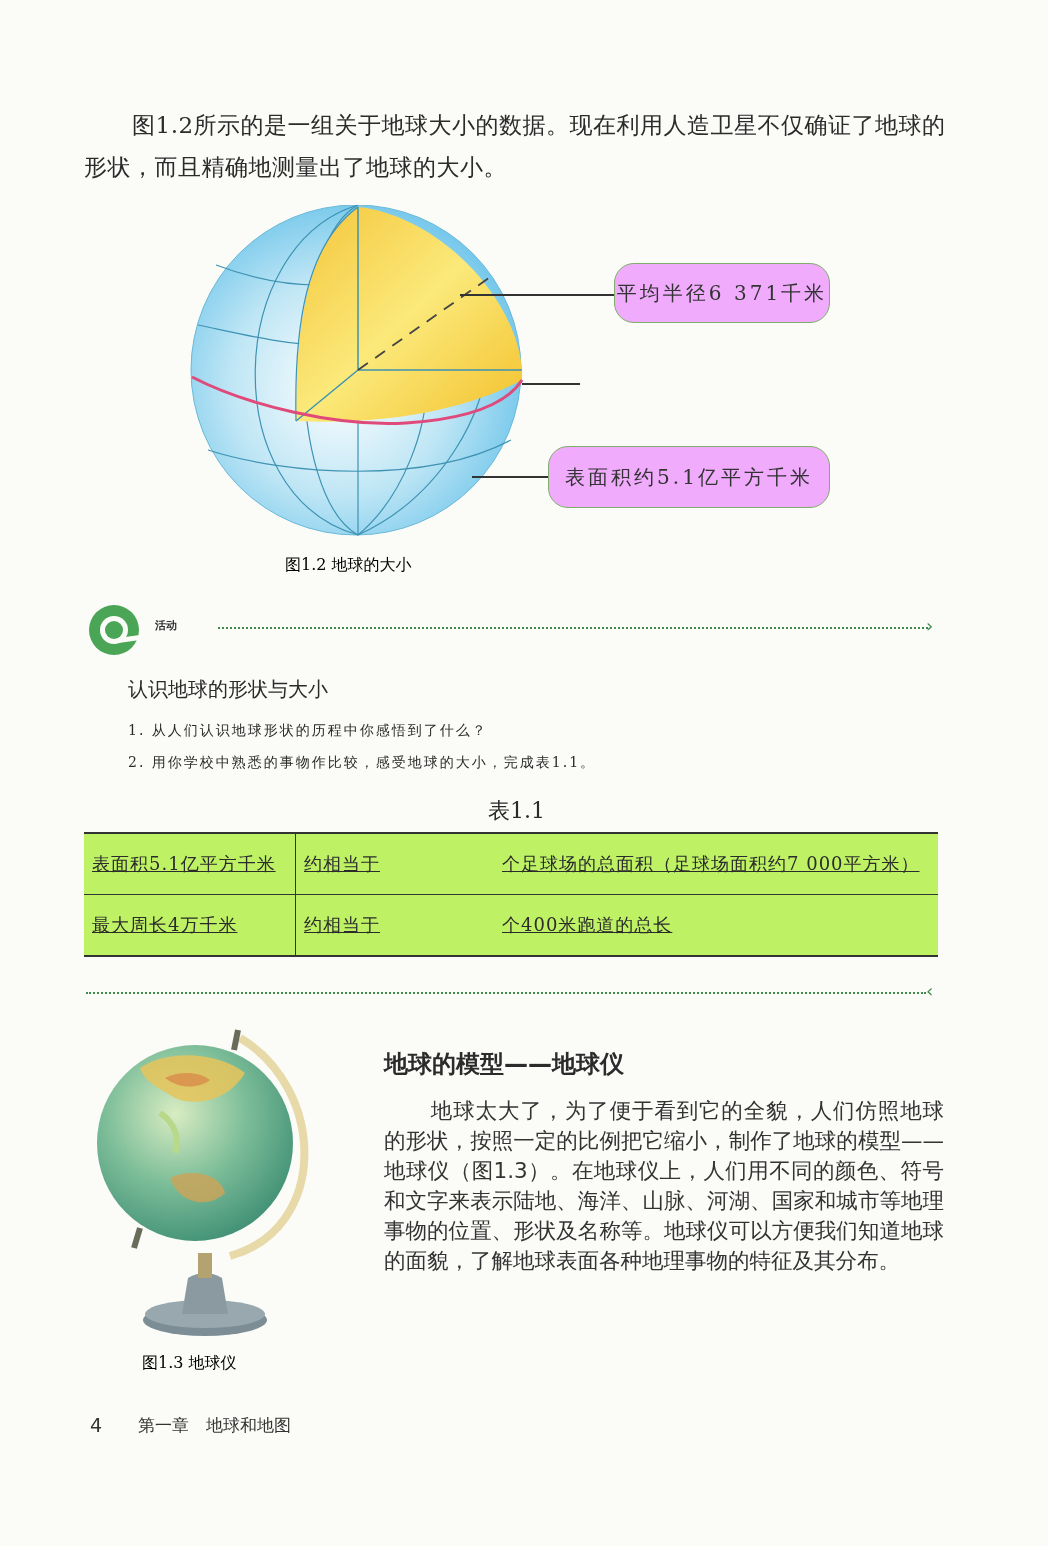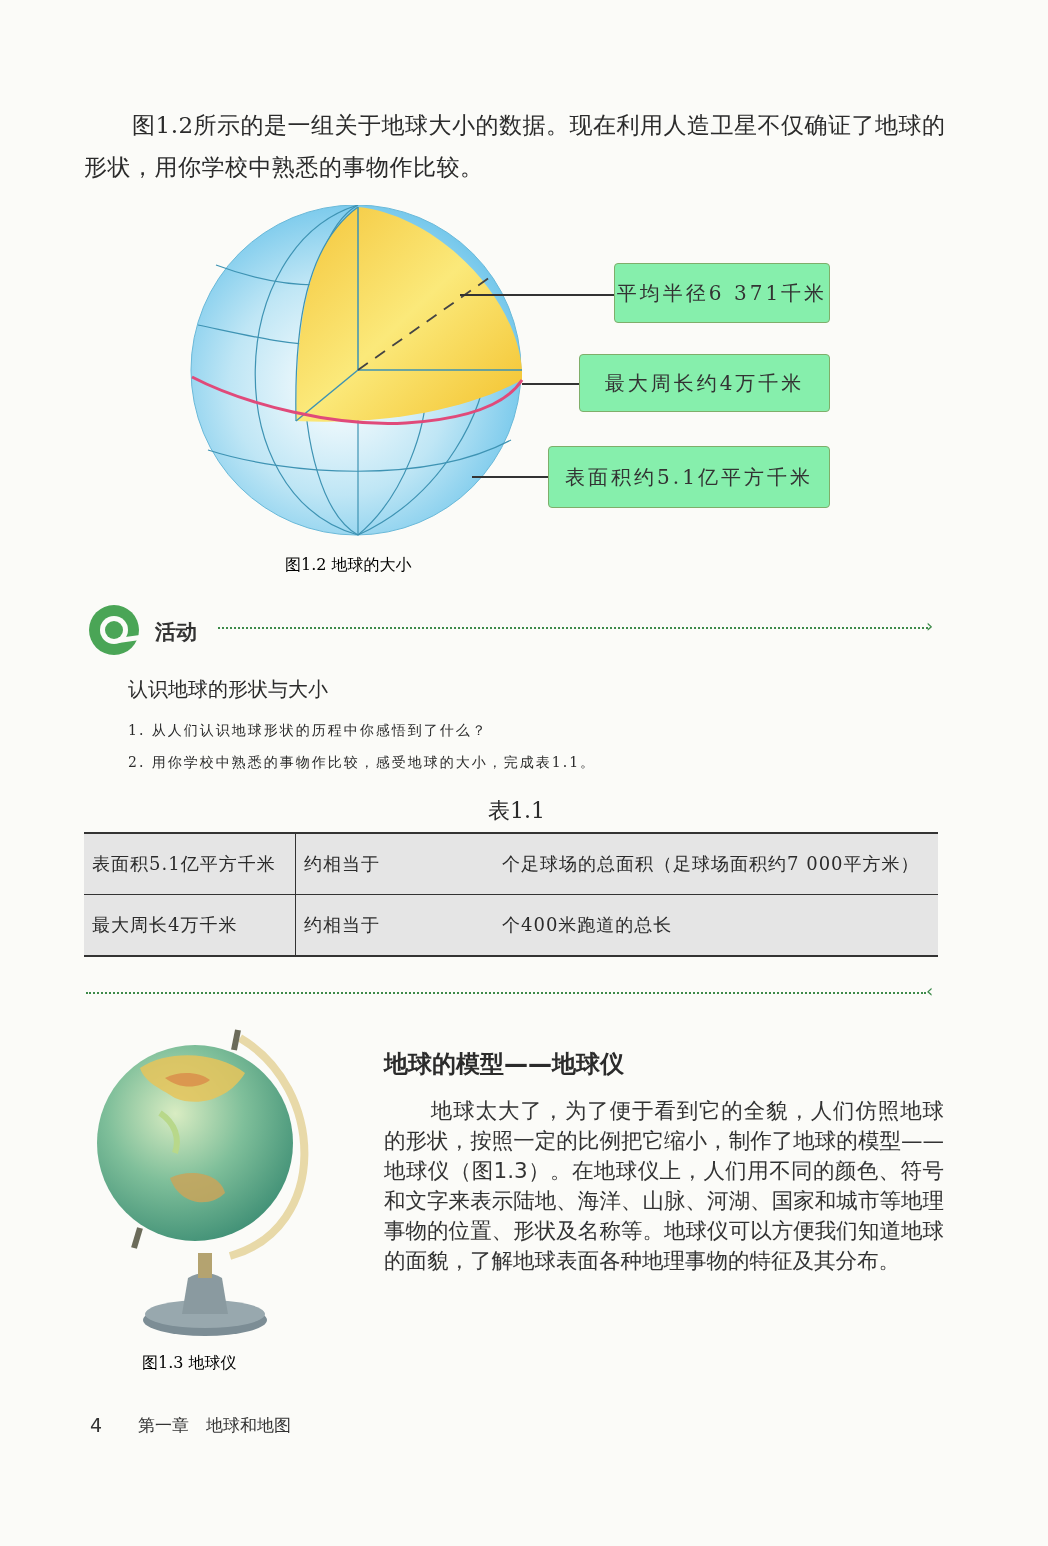--- a/index.html
+++ b/index.html
@@ -12,41 +12,41 @@
   .abs { position: absolute; }
   .para {
     font-size: 23px; line-height: 42px; letter-spacing: 0.5px;
   }
   #intro { left: 84px; top: 104px; width: 870px; }
   #intro .indent { display: inline-block; width: 48px; }
 
   
   #fig12 { left: 186px; top: 205px; width: 660px; height: 340px; }
   .callout {
-    position: absolute; background: #86efac; border: 1.5px solid #7fae6a;
-    border-radius: 4px; font-size: 20px; letter-spacing: 3px;
+    position: absolute; background: #f0abfc; border: 1.5px solid #7fae6a;
+    border-radius: 20px; font-size: 20px; letter-spacing: 3px;
     display: flex; align-items: center; justify-content: center; color: #333;
   }
   .leader { position: absolute; height: 1.5px; background: #333; }
   .caption { font-size: 16px; color: #000000; }
 
   
   #act-icon { left: 88px; top: 604px; width: 52px; height: 52px; }
-  #act-title { left: 155px; top: 618px; font-family: Liberation Serif, serif; font-weight: bold; font-size: 21px; color: #333; }
+  #act-title { left: 155px; top: 618px; font-family: Liberation Serif, serif; font-weight: bold; font-size: 11px; color: #333; }
   #act-dots-top { left: 218px; top: 627px; width: 710px; border-top: 2px dotted #3d8a4a; }
   .arrow-r { font-size: 18px; color: #3d8a4a; font-family: "DejaVu Sans", sans-serif; }
   #act-sub { left: 128px; top: 676px; font-size: 20px; }
   .q { font-size: 14px; letter-spacing: 2px; }
   #table-title { left: 488px; top: 796px; font-size: 22px; }
 
   table#t11 {
     position: absolute; left: 84px; top: 832px; width: 854px;
-    border-collapse: collapse; background: #e5e5e5;
+    border-collapse: collapse; background: #bef264;
     border-top: 2.5px solid #333; border-bottom: 2.5px solid #333;
-    font-size: 18px; letter-spacing: 1px;
+    font-size: 18px; letter-spacing: 1px; text-decoration: underline;
   }
   table#t11 td { height: 60px; padding: 0 8px; border-bottom: 1.5px solid #333; }
   table#t11 tr:last-child td { border-bottom: none; }
   table#t11 td.c1 { width: 195px; border-right: 1.5px solid #333; }
   table#t11 td.c2 { width: 160px; }
 
   #act-dots-bot { left: 86px; top: 992px; width: 840px; border-top: 2px dotted #3d8a4a; }
 
   
   #sec-title { left: 384px; top: 1048px; font-family: "DejaVu Sans", sans-serif; font-weight: bold; font-size: 24px; color: #2b2b2b; }
@@ -54,21 +54,21 @@
   #sec-body .indent { display: inline-block; width: 46px; }
 
   #globe { left: 80px; top: 1028px; width: 250px; height: 310px; }
   #cap13 { left: 142px; top: 1353px; }
   #footer-num { left: 90px; top: 1414px; font-family: "DejaVu Sans", sans-serif; font-size: 19px; color: #333; }
   #footer-chap { left: 138px; top: 1414px; font-size: 17px; color: #333; }
 </style>
 </head>
 <body>
 
-<div id="intro" class="abs para"><span class="indent"></span><span>图1.2所示的是一组关于地球大小的数据。现在利用人造卫星不仅确证了地球的形状，用你学校中熟悉的事物作比较。</span></div>
+<div id="intro" class="abs para"><span class="indent"></span><span>图1.2所示的是一组关于地球大小的数据。现在利用人造卫星不仅确证了地球的形状，而且精确地测量出了地球的大小。</span></div>
 
 <div id="fig12" class="abs">
   <svg class="abs" style="left:0;top:0" width="345" height="335" viewBox="0 0 345 335">
     <defs>
       <radialGradient id="oc" cx="45%" cy="55%" r="60%">
         <stop offset="0" stop-color="#ffffff"></stop>
         <stop offset="0.55" stop-color="#bfe6f5"></stop>
         <stop offset="1" stop-color="#6cc4ea"></stop>
       </radialGradient>
       <linearGradient id="yl" x1="0" y1="0" x2="1" y2="1">
@@ -97,21 +97,20 @@
     <line x1="172" y1="165" x2="307" y2="70" stroke="#444" stroke-width="1.8" stroke-dasharray="12 9"></line>
 
     <path d="M6 172 C 60 200, 150 222, 220 218 C 280 214, 320 200, 336 175" fill="none" stroke="#e04a7a" stroke-width="3"></path>
   </svg>
 
   <div class="leader" style="left:274px;top:89px;width:155px;"></div>
   <div class="leader" style="left:336px;top:178px;width:58px;"></div>
   <div class="leader" style="left:286px;top:271px;width:76px;"></div>
 
   <div class="callout" style="left:428px;top:58px;width:214px;height:58px;">平均半径6 371千米</div>
-  <div class="callout" style="left:393px;top:149px;width:249px;height:56px;">最大周长约4万千米</div>
   <div class="callout" style="left:362px;top:241px;width:280px;height:60px;">表面积约5.1亿平方千米</div>
 </div>
 <div class="abs caption" style="left:285px;top:555px;">图1.2  地球的大小</div>
 
 <svg id="act-icon" class="abs" viewBox="0 0 52 52">
   <circle cx="26" cy="26" r="25" fill="#4aa556"></circle>
   <circle cx="26" cy="26" r="14" fill="#fbfbf8"></circle>
   <circle cx="26" cy="26" r="9" fill="#4aa556"></circle>
   <rect x="30" y="34" width="22" height="5" fill="#fbfbf8" transform="rotate(-8 30 34)"></rect>
 </svg>

